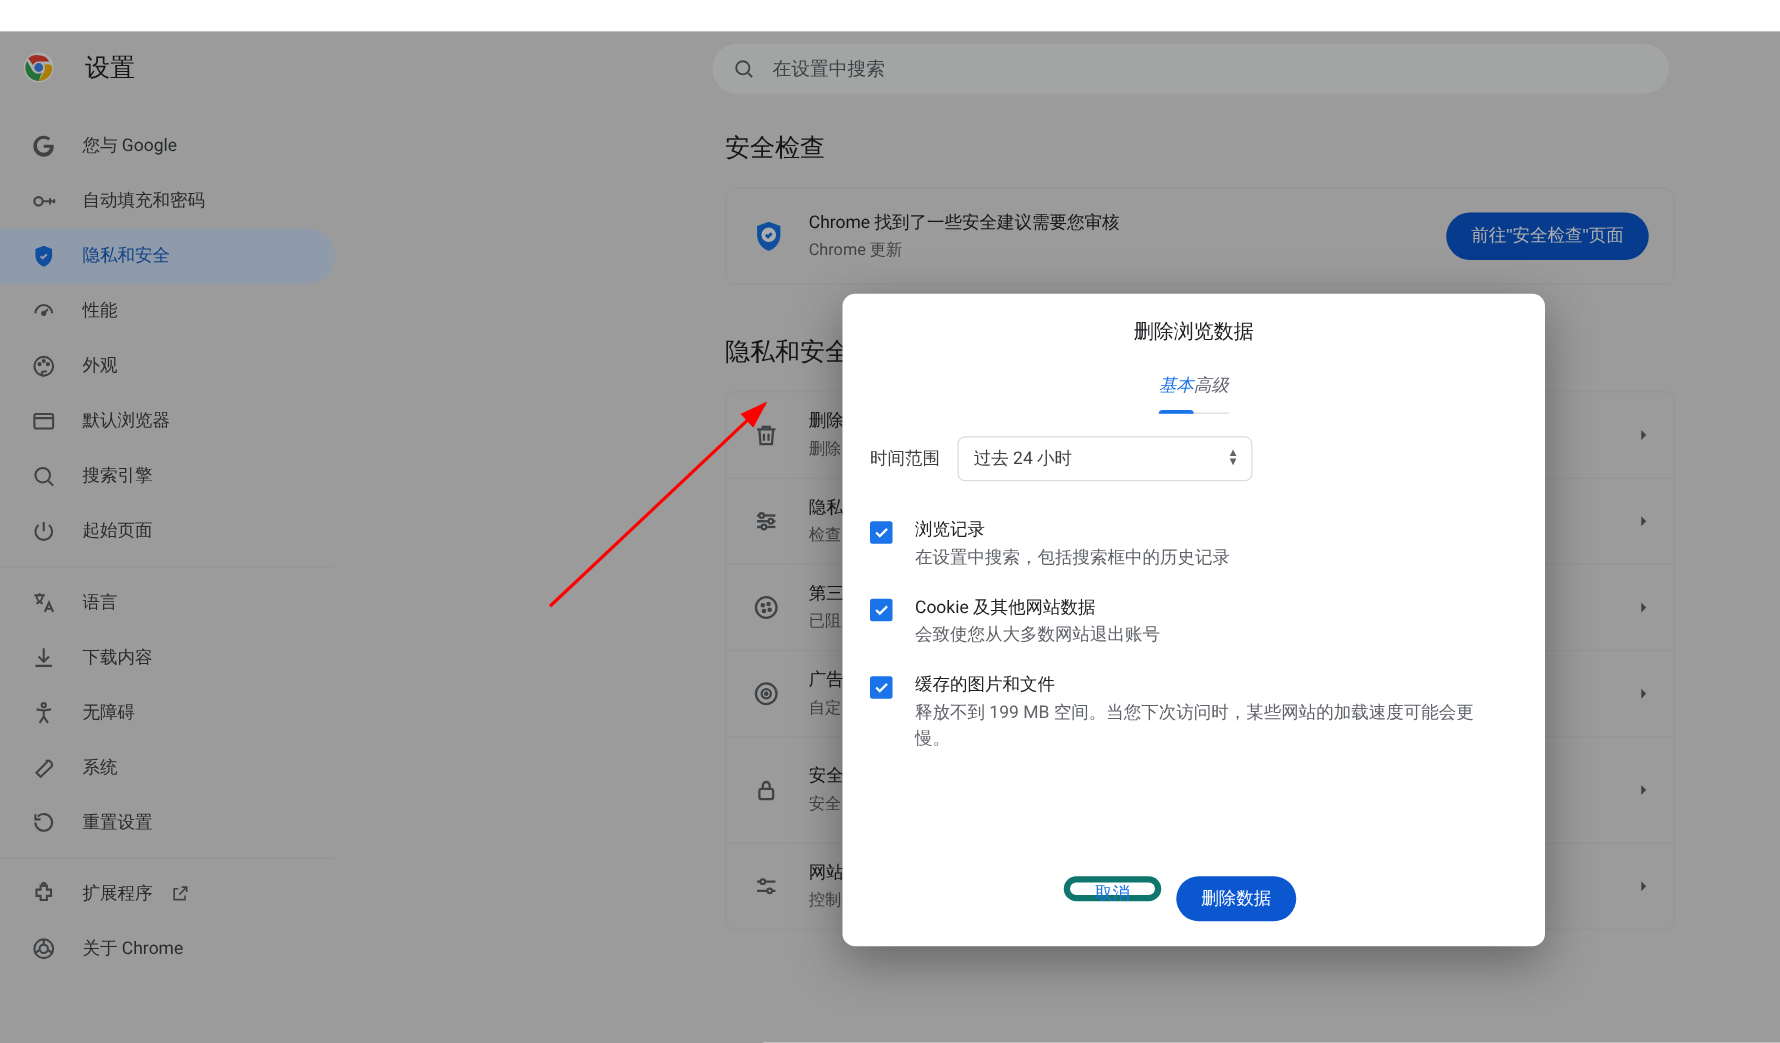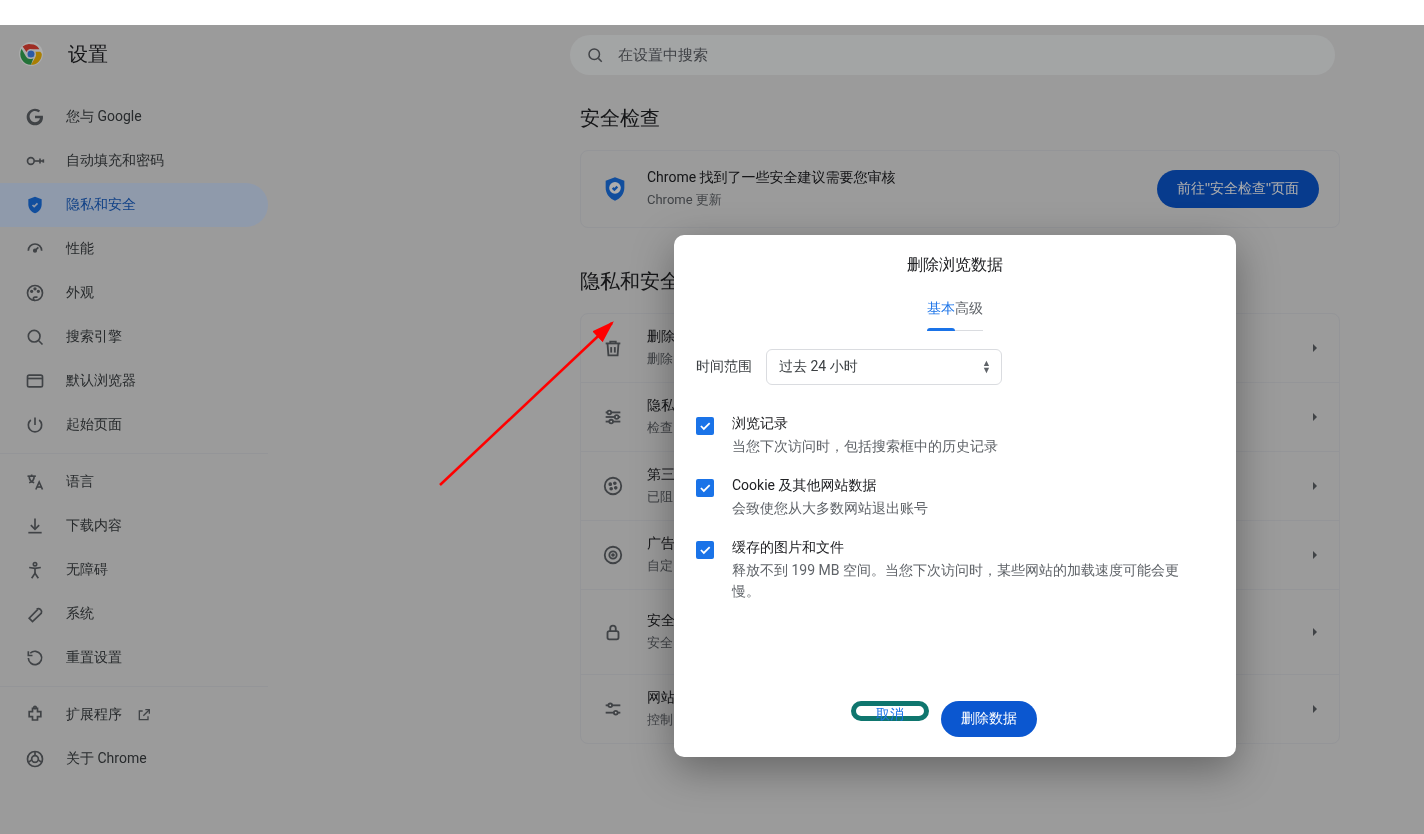--- a/index.html
+++ b/index.html
@@ -90,21 +90,21 @@
   
   .dialog {
     position:absolute;
     left:674px; top:210px;
     width:562px; height:522px;
     background:#fff; border-radius:10px;
     box-shadow:0 12px 40px rgba(0,0,0,0.35);
     display:flex; flex-direction:column;align-items:center;
   }
   .dialog-title { font-size:16px; padding:20px 22px 14px 22px; color:#202124; }
-  .dialog-tabs { display:flex; border-bottom:1px solid #dadce0; }
+  .dialog-tabs { display:flex; border-bottom:1px solid #dadce0;font-style:italic; }
   .dlg-tab { flex:1; text-align:center; padding:10px 0 12px 0; font-size:14px; color:#5f6368; cursor:pointer; position:relative; }
   .dlg-tab.active { color:#1a73e8; }
   .dlg-tab.active::after { content:""; position:absolute; left:0; right:0; bottom:-1px; height:3px; background:#1a73e8; border-radius:3px 3px 0 0; }
 
   .dialog-body { padding:18px 38px 0 22px; flex:1; }
   .time-row { display:flex; align-items:center; margin-bottom:20px; }
   .time-label { font-size:14px; margin-right:14px; color:#3c4043; }
   .time-select {
     border:1px solid #dadce0; border-radius:6px;
     height:36px; width:236px;
@@ -218,34 +218,34 @@
             <circle cx="12" cy="7" r="1" fill="currentColor"></circle>
             <circle cx="16" cy="10" r="1" fill="currentColor"></circle>
             <path d="M12 21c-1 0-2-1-2-2s1-2 2-2h3"></path>
           </svg>
         </span>
       <span class="side-label">外观</span>
     </div>
     <div class="side-item">
       <span class="side-ico">
           <svg viewBox="0 0 24 24" fill="none" stroke="currentColor" stroke-width="2">
+            <rect x="3" y="5" width="18" height="14" rx="2"></rect>
+            <line x1="3" y1="9" x2="21" y2="9"></line>
+          </svg>
+        </span>
+      <span class="side-label">默认浏览器</span>
+    </div>
+    <div class="side-item">
+      <span class="side-ico">
+          <svg viewBox="0 0 24 24" fill="none" stroke="currentColor" stroke-width="2">
             <circle cx="11" cy="11" r="7"></circle>
             <line x1="21" y1="21" x2="16.5" y2="16.5"></line>
           </svg>
         </span>
       <span class="side-label">搜索引擎</span>
-    </div>
-    <div class="side-item">
-      <span class="side-ico">
-          <svg viewBox="0 0 24 24" fill="none" stroke="currentColor" stroke-width="2">
-            <rect x="3" y="5" width="18" height="14" rx="2"></rect>
-            <line x1="3" y1="9" x2="21" y2="9"></line>
-          </svg>
-        </span>
-      <span class="side-label">默认浏览器</span>
     </div>
     <div class="side-item">
       <span class="side-ico">
           <svg viewBox="0 0 24 24" fill="none" stroke="currentColor" stroke-width="2">
             <path d="M12 3v9"></path>
             <path d="M7 6a8 8 0 1 0 10 0"></path>
           </svg>
         </span>
       <span class="side-label">起始页面</span>
     </div>
@@ -506,21 +506,21 @@
       </div>
 
       <div class="opt-row">
         <span class="chk">
             <svg viewBox="0 0 24 24" fill="none" stroke-width="3">
               <path d="M5 12l5 5L20 7"></path>
             </svg>
           </span>
         <div class="opt-lines">
           <div class="opt-title">浏览记录</div>
-          <div class="opt-sub">当您下次访问时，包括搜索框中的历史记录</div>
+          <div class="opt-sub">在设置中搜索，包括搜索框中的历史记录</div>
         </div>
       </div>
       <div class="opt-row">
         <span class="chk">
             <svg viewBox="0 0 24 24" fill="none" stroke-width="3">
               <path d="M5 12l5 5L20 7"></path>
             </svg>
           </span>
         <div class="opt-lines">
           <div class="opt-title">Cookie 及其他网站数据</div>

